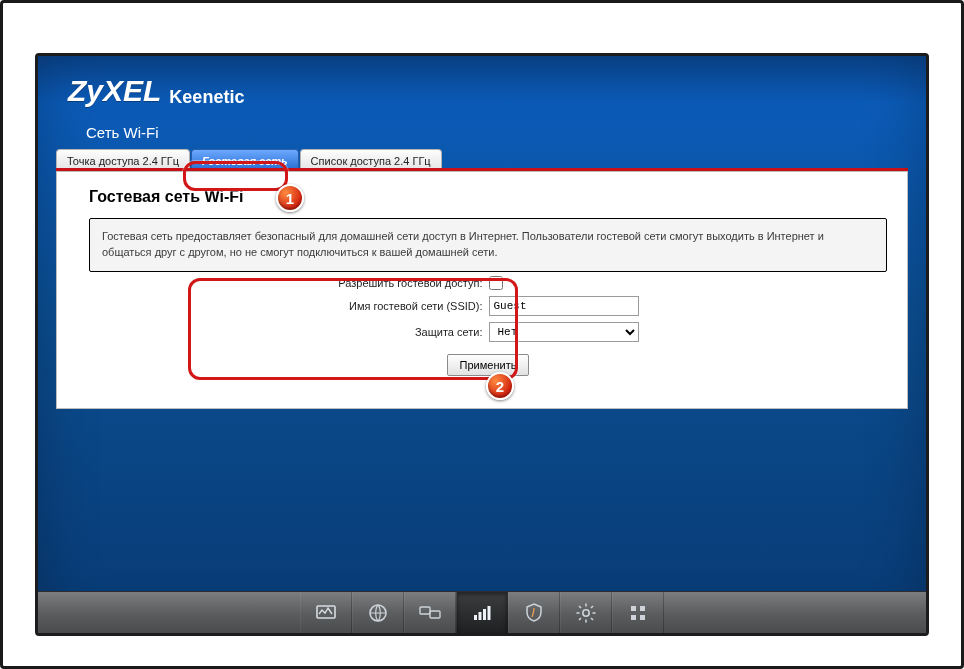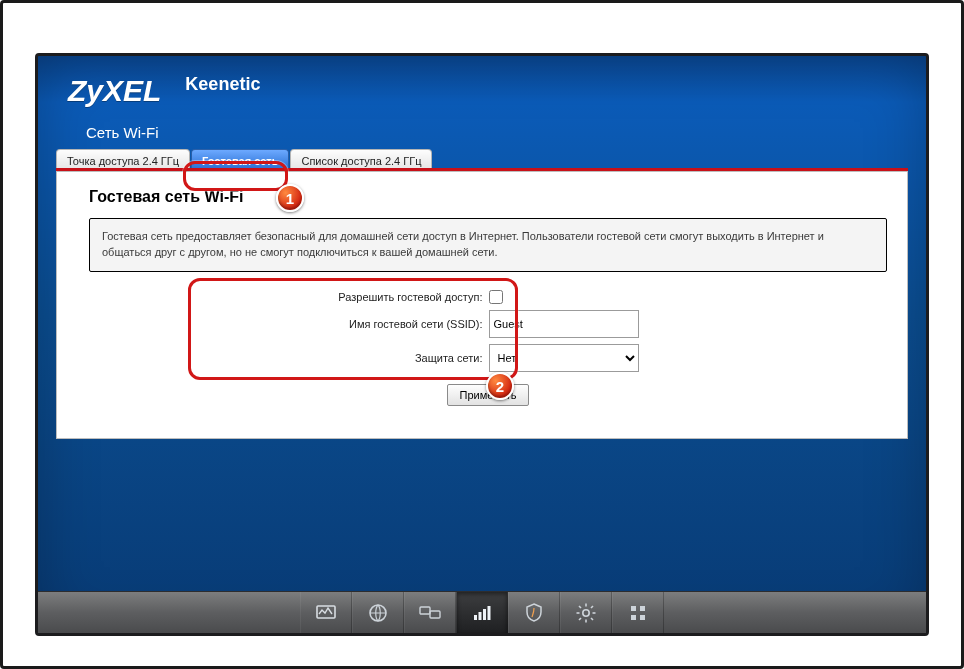--- a/index.html
+++ b/index.html
@@ -11,21 +11,21 @@
     border: 3px solid #1a1a1a; border-radius: 4px; background: #fff;
   }
   .router-frame {
     position: absolute; left: 32px; top: 50px; right: 32px; bottom: 30px;
     background: linear-gradient(180deg, #0a4894 0%, #0b5bb8 8%, #0b4e92 45%, #083a74 100%);
     border: 3px solid #1c1c1e; border-radius: 4px;
     box-shadow: inset 0 0 60px rgba(0,0,0,0.25);
   }
 
   .header { position: relative; height: 60px; padding: 18px 30px 0 30px; color: #fff; }
-  .brand { display: flex; align-items: flex-start; gap: 24px; }
+  .brand { display: flex; align-items: flex-end; gap: 8px; }
   .brand .logo {
     font-size: 30px; font-weight: 700; font-style: italic; letter-spacing: 0;
     text-shadow: 0 1px 0 rgba(0,0,0,0.3);
   }
   .brand .model { font-size: 18px; font-weight: bold; }
   .subtitle { font-size: 15px; font-weight: normal;  color:#fff; margin: 8px 0 0 48px; }
 
   .tabs-bar {
     display: flex; align-items: stretch; height: 22px; margin: 8px 18px 0 18px;
     border-bottom: 3px solid #c81018;
@@ -35,41 +35,42 @@
     padding: 3px 10px 0 10px; font-size: 11px; color: #222;
     background: linear-gradient(#fdfdfd, #e7e7e7);
     border: 1px solid #b5b5b5; border-bottom: none;
     border-radius: 4px 4px 0 0; margin-right: 1px;
     display: flex; align-items: center; cursor: pointer;
   }
   .tab.active {
     background: linear-gradient(#6ca9ff, #2d73d6);
     color: #fff; font-weight: bold;
     border-color: #2a5fa8;
+    font-style: italic;
   }
 
   .content-panel {
     margin: 0 18px 18px 18px; background: #fff; border: 1px solid #bdbdbd;
     padding: 16px 20px 22px 32px; min-height: 200px; position: relative;
   }
   .panel-title { font-size: 16px; font-weight: bold; color: #000; margin-bottom: 12px; }
   .desc-box {
     background: #f4f4f4; border: 1px solid #000000; border-radius: 2px;
     padding: 10px 12px; font-size: 11px; color: #3a3a3a; line-height: 1.45;
   }
 
   .form-area {
-    margin-top: 14px; padding: 4px 0 10px 0; position: relative;
+    margin-top: 0; padding: 4px 0 10px 0; position: relative;
     display: flex; justify-content: center;
   }
   .form-inner { display: grid; grid-template-columns: 145px 150px; gap: 6px 6px; align-items: center; }
   .form-inner label { font-size: 11px; color: #222; text-align: right; }
   .form-inner input[type="text"], .form-inner select {
-    font-size: 11px; padding: 2px 4px; height: 28px; border: 1px solid #9b9b9b;
-    background: #fff; color: #000;
+    font-size: 11px; padding: 2px 4px; height: 20px; border: 1px solid #9b9b9b;
+    background: #fff; color: #000; font-family: Liberation Mono, monospace;
   }
   .form-inner select { width: 150px; }
   .checkbox-cell { display:flex; align-items:center; }
   .checkbox-cell input { width: 14px; height: 14px; }
 
   .apply-row { grid-column: 1 / span 2; display:flex; justify-content:center; margin-top: 6px; }
   .apply-btn {
     font-size: 11px; padding: 2px 12px; height: 22px;
     background: linear-gradient(#fefefe,#e2e2e2);
     border: 1px solid #8a8a8a; border-radius: 2px; color:#000; cursor:pointer;

